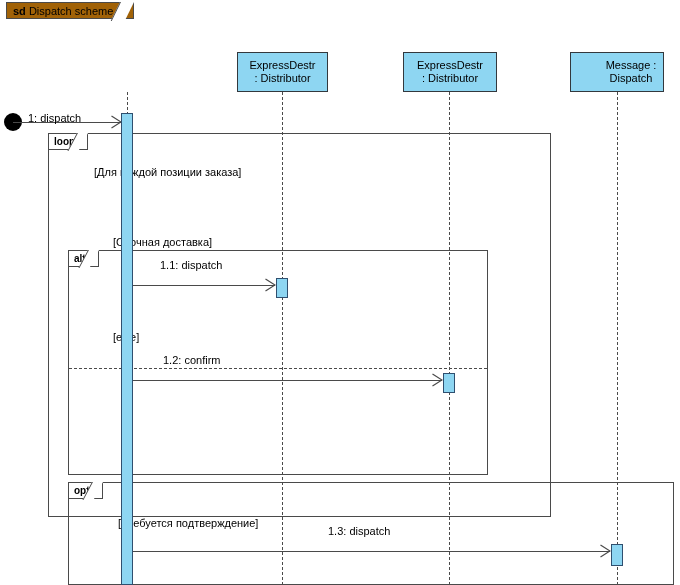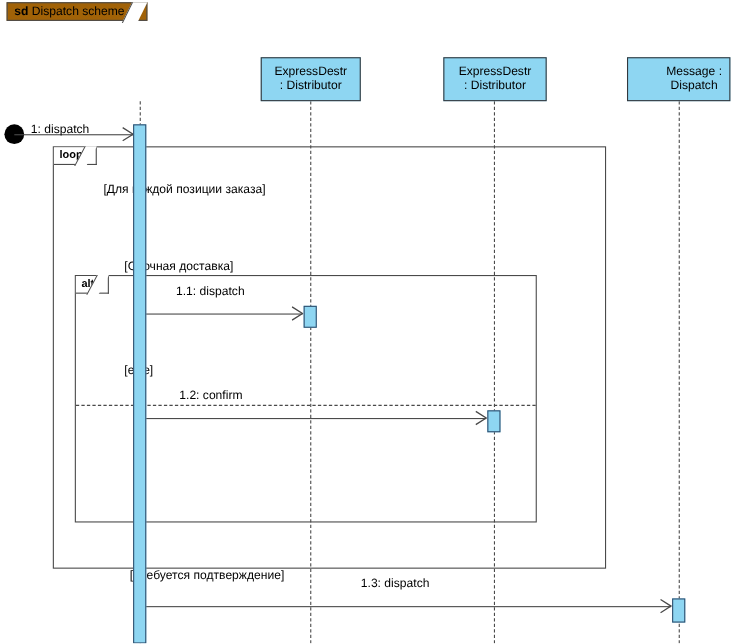--- a/index.html
+++ b/index.html
@@ -201,20 +201,23 @@
   </div>
   <div class="guard" style="left:94px; top:166px;">[Для каждой позиции заказа]</div>
 
   <div class="fragment" style="left:68px; top:206px; width:420px; height:225px;margin-top:44px;">
     <div class="frag-tab">alt</div>
     <div class="frag-sep" style="left:0; top:117px; width:418px;"></div>
   </div>
   <div class="guard" style="left:113px; top:236px;">[Срочная доставка]</div>
   <div class="guard" style="left:113px; top:331px;">[else]</div>
 
+  <div class="fragment" style="left:68px; top:482px; width:606px; height:103px;">
+    <div class="frag-tab">opt</div>
+  </div>
   <div class="guard" style="left:118px; top:517px;">[Требуется подтверждение]</div>
 
   <div class="start-node" style="left:4px; top:113px; width:18px; height:18px;"></div>
 
   <div class="msg-line" style="left:13px; top:122px; width:109px;"></div>
   <div class="arrowhead" style="left:111px; top:115px;">
     <svg width="11" height="14" viewBox="0 0 11 14">
       <polyline points="0.5,1 10,7 0.5,13" fill="none" stroke="#4a4a4a" stroke-width="1.2"></polyline>
     </svg>
   </div>

